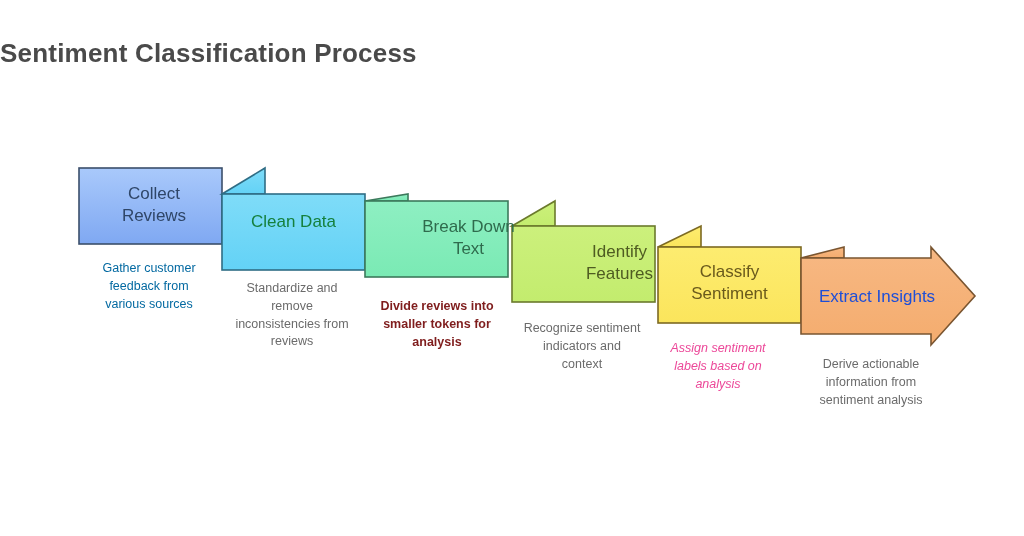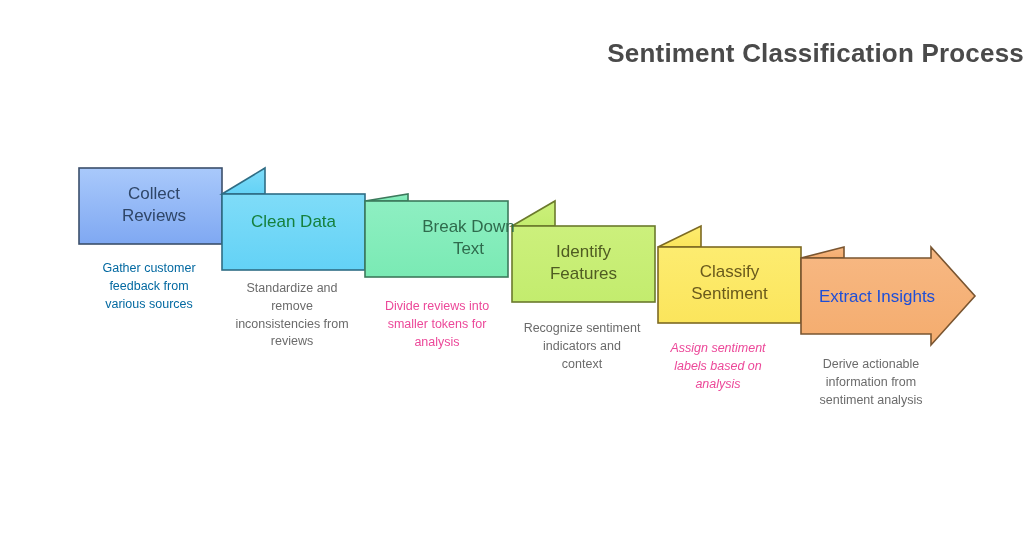--- a/index.html
+++ b/index.html
@@ -13,21 +13,21 @@
     position: relative;
     overflow: hidden;
     font-family: "Liberation Sans", sans-serif;
     -webkit-font-smoothing: antialiased;
   }
   #diagram-title {
     position: absolute;
     left: 0;
     top: 38px;
     width: 1024px;
-    text-align: right;
+    text-align: left;
     font-size: 26px;
     font-weight: bold;
     color: #4a4a4a;
     letter-spacing: 0.2px;
   }
   #flow-canvas {
     position: absolute;
     left: 0;
     top: 0;
     width: 1024px;
@@ -115,24 +115,24 @@
     <div class="step-caption" style="color: #0369a1; left: 74px; top: 260px; width: 150px;">Gather customer
 feedback from
 various sources</div>
     <div class="step-label" style="color: #15803d; left: 222px; width: 143px; top: 198px; height: 48px; display: flex; align-items: center; justify-content: center;">Clean Data</div>
     <div class="step-caption" style="color: rgb(107, 107, 107); left: 216px; top: 280px; width: 152px;">Standardize and
 remove
 inconsistencies from
 reviews</div>
     <div class="step-label" style="color: rgb(47, 107, 77); left: 365px; width: 143px; top: 214px; height: 48px; display: flex; align-items: center; justify-content: center; margin-left: 32px;">Break Down
 Text</div>
-    <div class="step-caption" style="color: #ec4899; left: 361px; top: 298px; width: 152px;">Divide reviews into
+    <div class="step-caption" style="color: #7f1d1d; left: 361px; top: 298px; width: 152px; font-weight: bold;">Divide reviews into
 smaller tokens for
 analysis</div>
-    <div class="step-label" style="color: rgb(79, 92, 34); left: 512px; width: 143px; top: 239px; height: 48px; display: flex; align-items: center; justify-content: center;">Identify
+    <div class="step-label" style="color: rgb(79, 92, 34); left: 512px; width: 143px; top: 239px; height: 48px; display: flex; align-items: center; justify-content: center; padding-left: 36px;">Identify
 Features</div>
     <div class="step-caption" style="color: rgb(107, 107, 107); left: 506px; top: 320px; width: 152px;">Recognize sentiment
 indicators and
 context</div>
     <div class="step-label" style="color: rgb(106, 90, 28); left: 658px; width: 143px; top: 259px; height: 48px; display: flex; align-items: center; justify-content: center;">Classify
 Sentiment</div>
     <div class="step-caption" style="color: #ec4899; left: 642px; top: 340px; width: 152px; font-style: italic;">Assign sentiment
 labels based on
 analysis</div>
     <div class="step-label" style="color: #1d4ed8; left: 801px; width: 152px; top: 273px; height: 48px; display: flex; align-items: center; justify-content: center;">Extract Insights</div>

